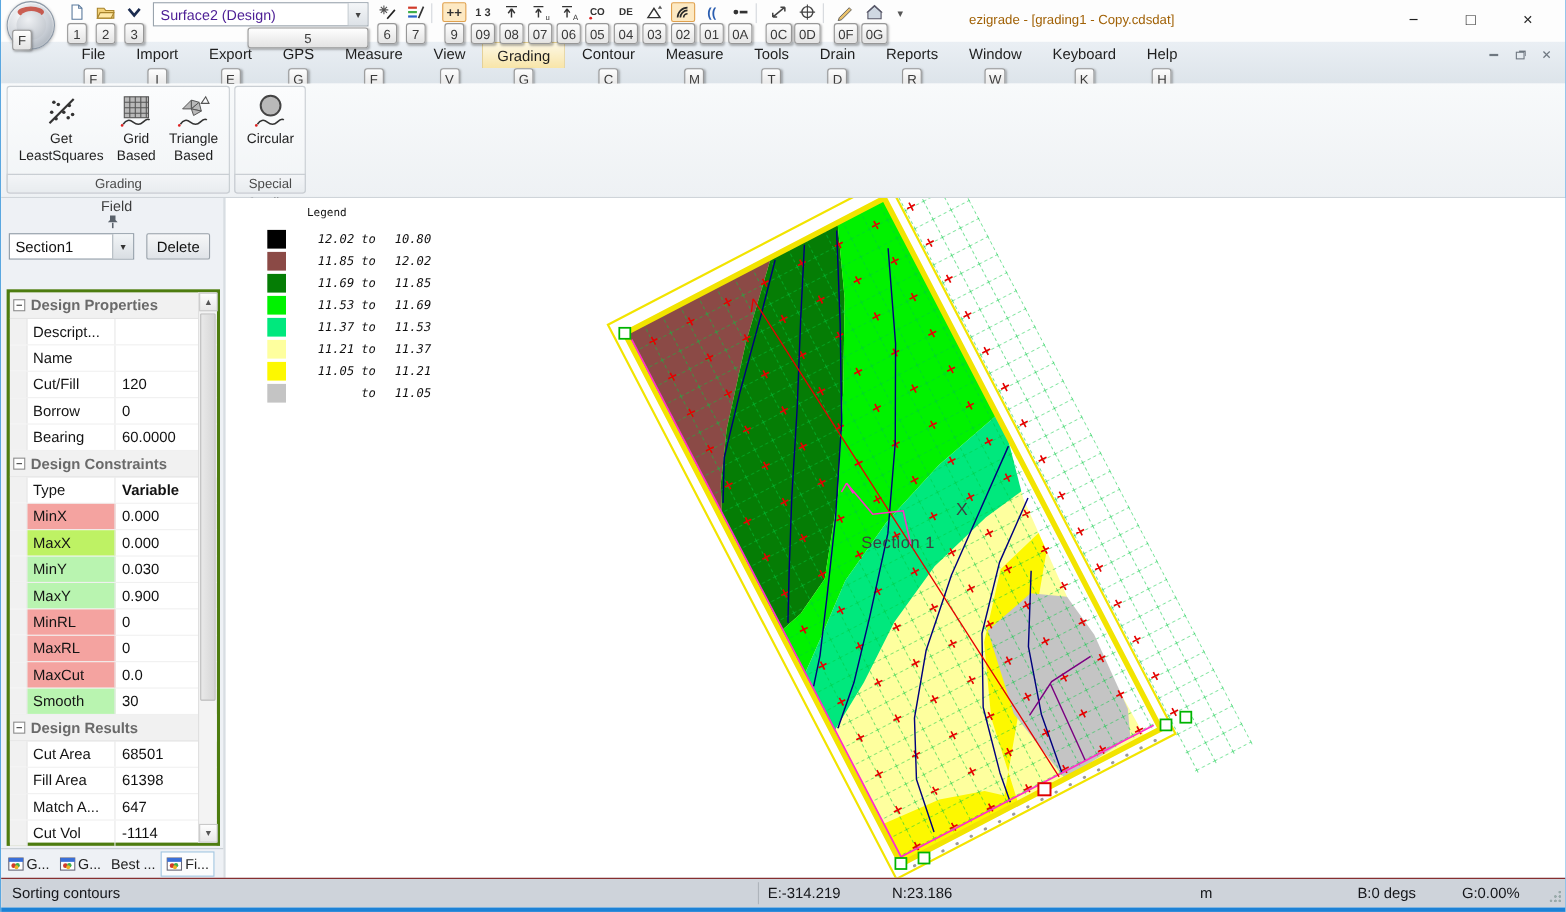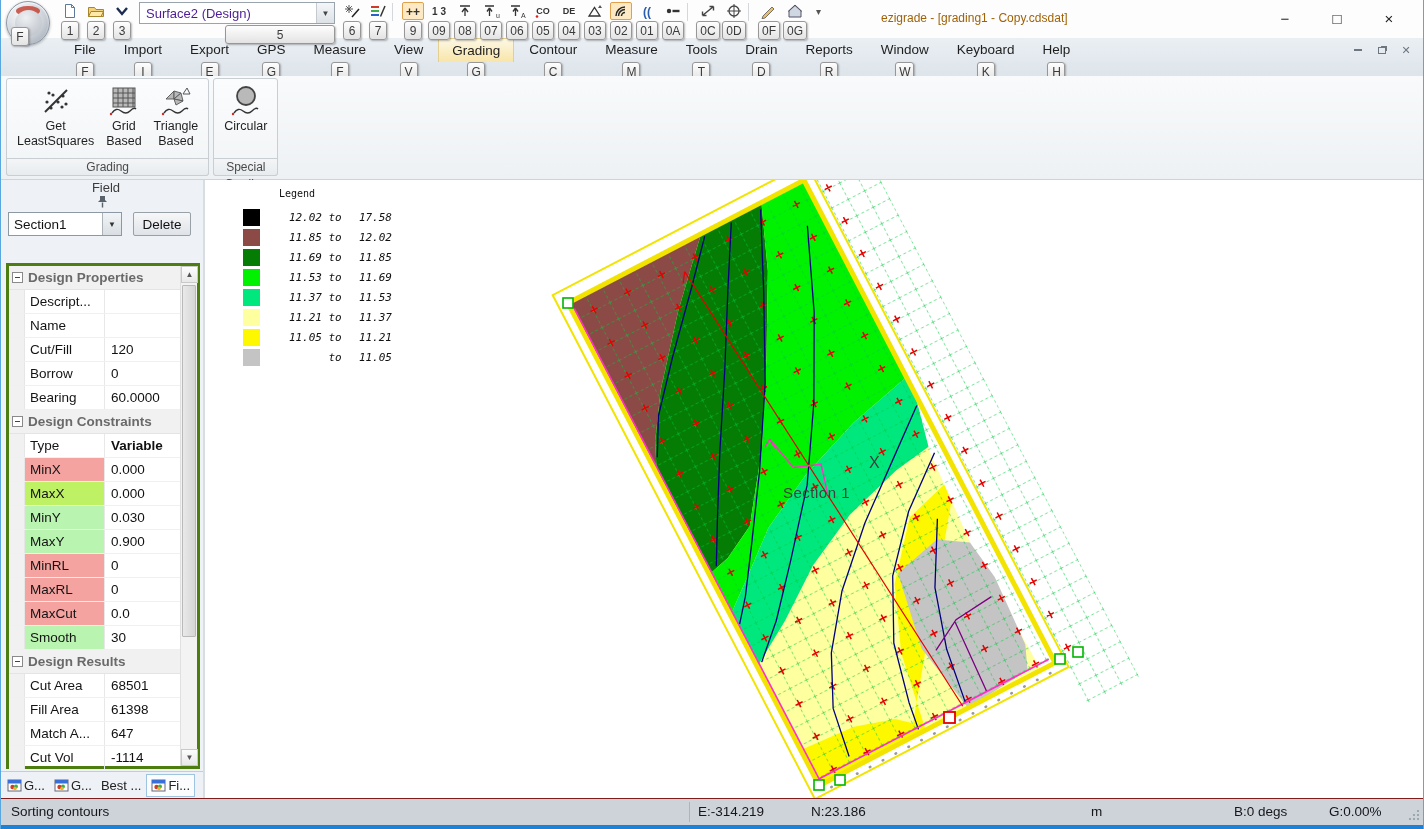--- a/index.html
+++ b/index.html
@@ -655,21 +655,21 @@
         </div>
     </div>
 
     <div class="canvas">
       <div class="legend" id="legend">
           <div class="ltitle">Legend</div>
           <div class="lrow">
             <div class="swatch" style="background: rgb(0, 0, 0);"></div>
             <div class="lfrom">12.02</div>
             <div class="lmid">to</div>
-            <div class="lto">17.58</div>
+            <div class="lto">10.80</div>
           </div>
           <div class="lrow">
             <div class="swatch" style="background: rgb(139, 74, 70);"></div>
             <div class="lfrom">11.85</div>
             <div class="lmid">to</div>
             <div class="lto">12.02</div>
           </div>
           <div class="lrow">
             <div class="swatch" style="background: rgb(5, 125, 5);"></div>
             <div class="lfrom">11.69</div>

